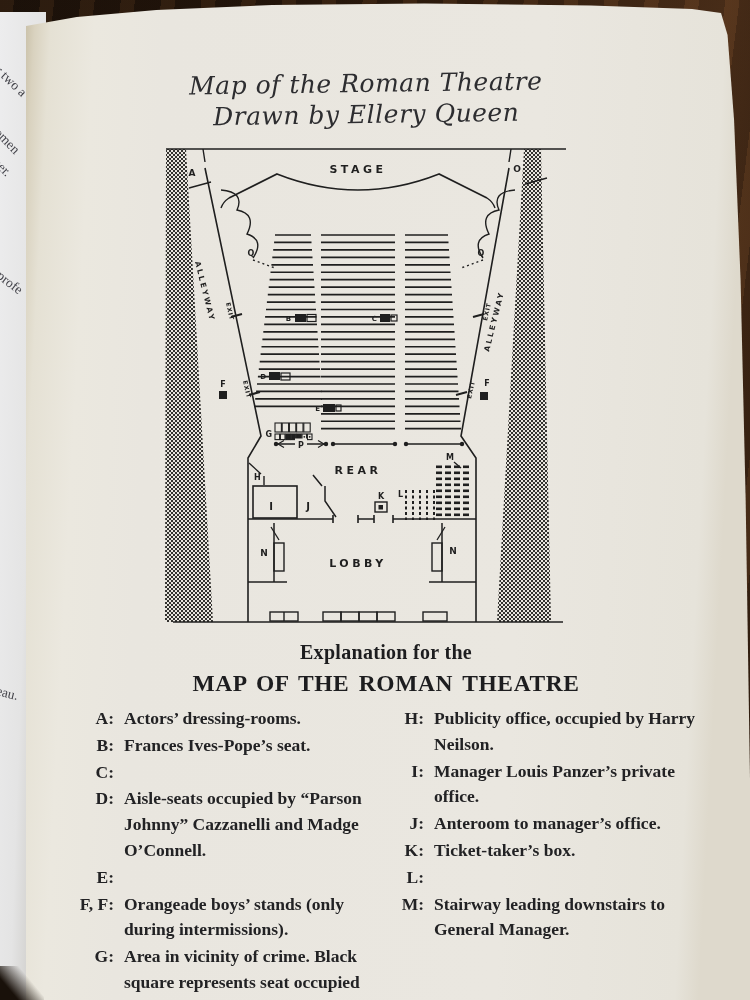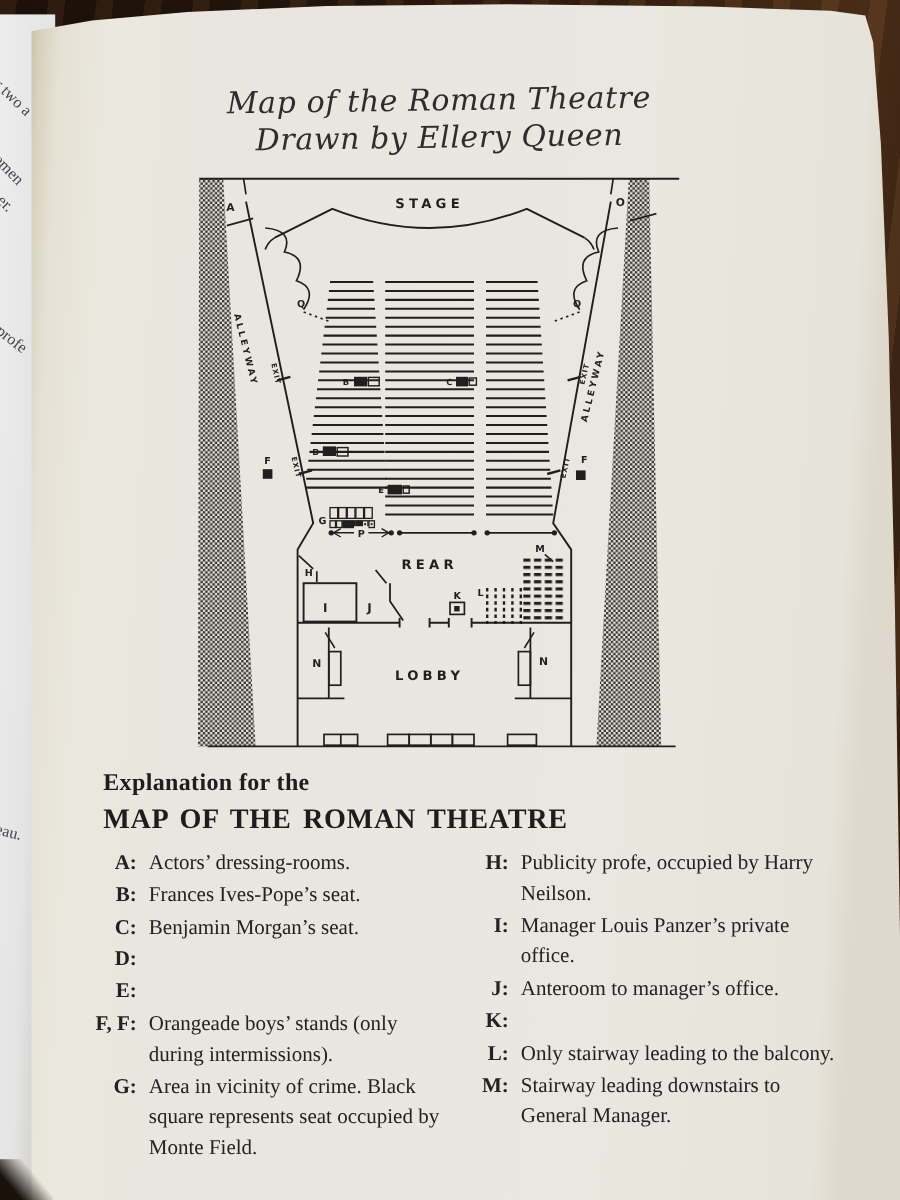--- a/index.html
+++ b/index.html
@@ -23,29 +23,29 @@
     background:linear-gradient(93deg,#c9c0a8 0px,#d9d2bf 10px,#e5e1d4 26px,#ebe8df 70px,#e9e6df 140px,#eae7e0 520px,#e6e3da 700px,#ded9cc 724px);
     clip-path:polygon(0 2.6%,7% 1.7%,18% 1%,34% .5%,55% .35%,78% .55%,92% .9%,96% 1.3%,96.9% 3.5%,97.8% 12%,98.7% 28%,99.4% 50%,100% 78%,100% 100%,0 100%);
   }
   .corner-shadow{position:absolute;left:0;bottom:0;width:44px;height:34px;
     background:linear-gradient(50deg,#19110a 25%,rgba(25,17,10,0) 65%);}
   .script-title{
     position:absolute;left:90px;top:68px;width:500px;text-align:center;
     font-family:"DejaVu Serif",serif;font-style:italic;color:#2d2d30;
     font-size:25px;line-height:31px;letter-spacing:.5px;transform:rotate(-.8deg);
   }
-  .headings{position:absolute;left:60px;top:641px;width:600px;text-align:left;color:#1d1d1f;}
+  .headings{position:absolute;left:60px;top:641px;width:600px;text-align:center;color:#1d1d1f;}
   .headings .h1{font-size:20px;font-weight:bold;letter-spacing:.3px;}
   .headings .h2{font-size:23.5px;font-weight:bold;letter-spacing:.6px;margin-top:6px;word-spacing:3px;}
   .legend-col{position:absolute;color:#222224;font-size:17.5px;line-height:25.8px;}
   .legend-col.left{left:30px;top:706px;width:318px;}
   .legend-col.right{left:340px;top:706px;width:330px;}
   .entry{display:flex;margin-bottom:1px;}
   .entry .key{width:58px;text-align:right;font-weight:bold;padding-right:10px;flex:none;white-space:nowrap;}
-  .entry .txt{flex:1;}
+  .entry .txt{flex:1;font-weight:bold;}
   .map-wrap{position:absolute;left:139px;top:146px;width:404px;height:478px;}
   svg{display:block;}
   svg text{font-family:"DejaVu Sans",sans-serif;font-weight:bold;fill:#1f1f1f;}
   .t-big{font-size:11px;letter-spacing:3.5px;}
   .t-mid{font-size:9px;}
   .t-sm{font-size:8px;}
   .t-xs{font-size:7px;}
   .t-alley{font-size:7.5px;letter-spacing:2.2px;}
   .t-exit{font-size:6px;letter-spacing:.8px;}
   .ln{stroke:#1f1f1f;fill:none;}
@@ -316,57 +316,57 @@
     <div class="entry">
         <div class="key">A:</div>
         <div class="txt">Actors’ dressing-rooms.</div>
       </div>
     <div class="entry">
         <div class="key">B:</div>
         <div class="txt">Frances Ives-Pope’s seat.</div>
       </div>
     <div class="entry">
         <div class="key">C:</div>
-        <div class="txt">Benjamin Morgan’s seat.</div>
       </div>
     <div class="entry">
         <div class="key">D:</div>
+        <div class="txt">Aisle-seats occupied by “Parson Johnny” Cazzanelli and Madge O’Connell.</div>
       </div>
     <div class="entry">
         <div class="key">E:</div>
       </div>
     <div class="entry">
         <div class="key">F, F:</div>
         <div class="txt">Orangeade boys’ stands (only during intermissions).</div>
       </div>
     <div class="entry">
         <div class="key">G:</div>
         <div class="txt">Area in vicinity of crime. Black square represents seat occupied by Monte Field.</div>
       </div>
   </div>
 
   <div class="legend-col right">
     <div class="entry">
         <div class="key">H:</div>
-        <div class="txt">Publicity profe, occupied by Harry Neilson.</div>
+        <div class="txt">Publicity office, occupied by Harry Neilson.</div>
       </div>
     <div class="entry">
         <div class="key">I:</div>
         <div class="txt">Manager Louis Panzer’s private office.</div>
       </div>
     <div class="entry">
         <div class="key">J:</div>
         <div class="txt">Anteroom to manager’s office.</div>
       </div>
     <div class="entry">
         <div class="key">K:</div>
+        <div class="txt">Ticket-taker’s box.</div>
       </div>
     <div class="entry">
         <div class="key">L:</div>
-        <div class="txt">Only stairway leading to the balcony.</div>
       </div>
     <div class="entry">
         <div class="key">M:</div>
         <div class="txt">Stairway leading downstairs to General Manager.</div>
       </div>
   </div>
 
 </div>
 
 <div class="corner-shadow"></div>

